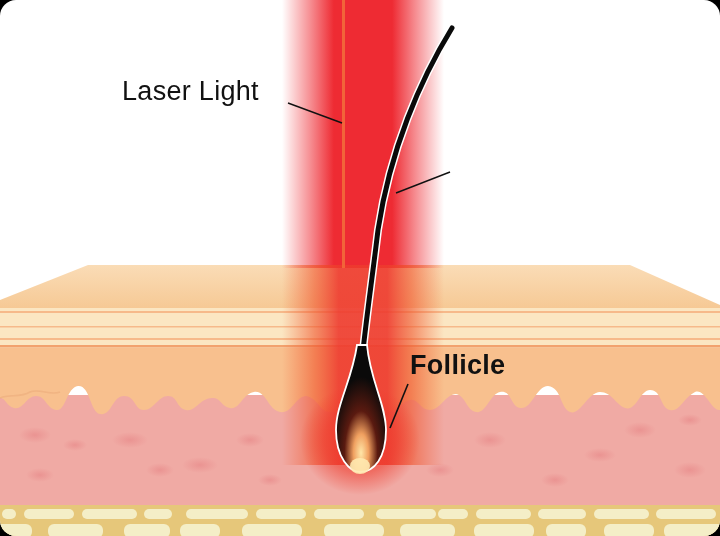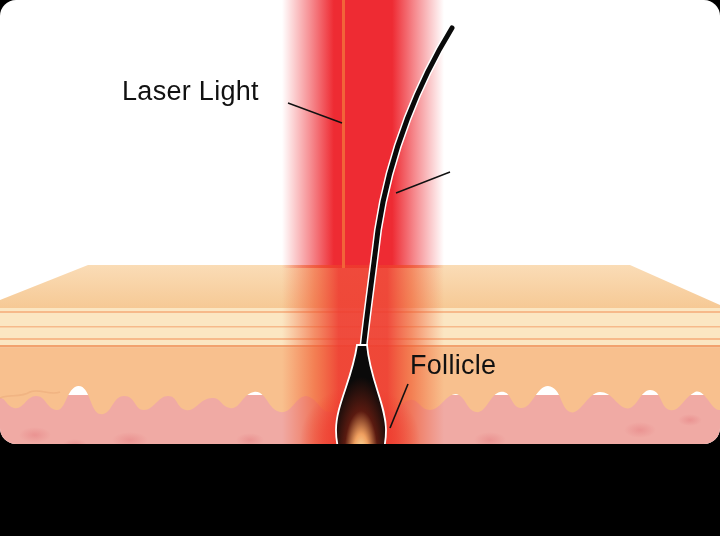--- a/index.html
+++ b/index.html
@@ -1,18 +1,18 @@
 <!DOCTYPE html>
 <html><head>
   <meta charset="utf-8">
   <style>
     html, body { margin: 0; padding: 0; background: #000; }
     body { width: 720px; height: 536px; overflow: hidden; }
     .frame {
-      position: relative; width: 720px; height: 444px;
+      position: relative; width: 720px; height: 536px;
       border-radius: 16px; overflow: hidden; background: #ffffff;
     }
     .frame svg { position: absolute; left: 0; top: 0; display: block; }
     .label {
       position: absolute; font-family: "Liberation Sans", sans-serif;
       font-size: 27px; color: #111; letter-spacing: 0.3px; white-space: nowrap;
     }
   </style>
 </head>
 <body>
@@ -153,14 +153,14 @@
 
     <path d="M357 345 C352 380 336 405 336 430 C336 458 350 472 360 472 C374 472 386 458 386 430 C386 405 370 380 367 345 Z" fill="url(#bulbGrad)" stroke="#ffffff" stroke-width="1.8"></path>
     <ellipse cx="360" cy="466" rx="10" ry="8" fill="#ffe9b0" opacity="0.9"></ellipse>
 
     <line x1="288" y1="103" x2="342" y2="123" stroke="#111" stroke-width="1.4"></line>
     <line x1="450" y1="172" x2="396" y2="193" stroke="#111" stroke-width="1.4"></line>
     <line x1="408" y1="384" x2="390" y2="428" stroke="#111" stroke-width="1.6"></line>
   </svg>
 
   <div class="label" style="left:122px; top:76px;">Laser Light</div>
-  <div class="label" style="left:410px; top:350px;">Follicle</div>
+  <div class="label" style="left:410px; top:350px;font-weight:bold;">Follicle</div>
 </div>
 
 </body></html>

